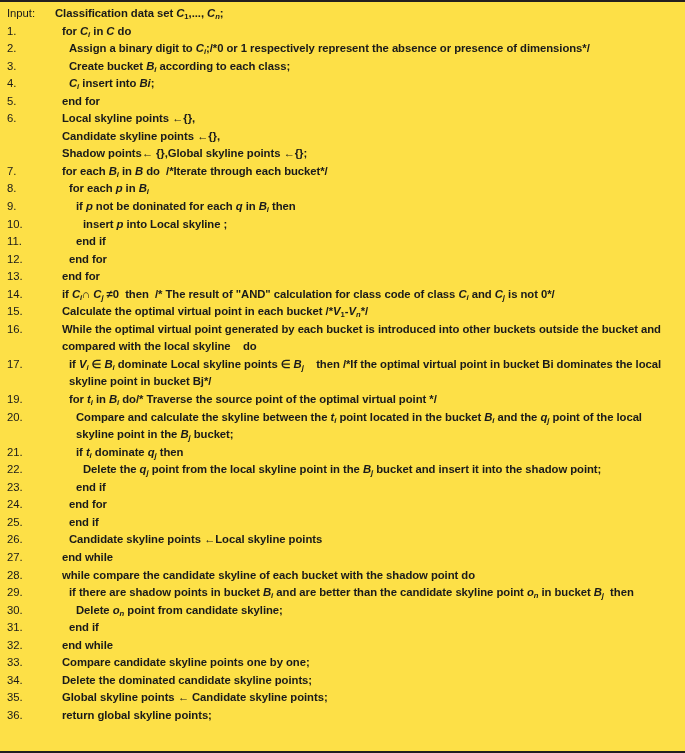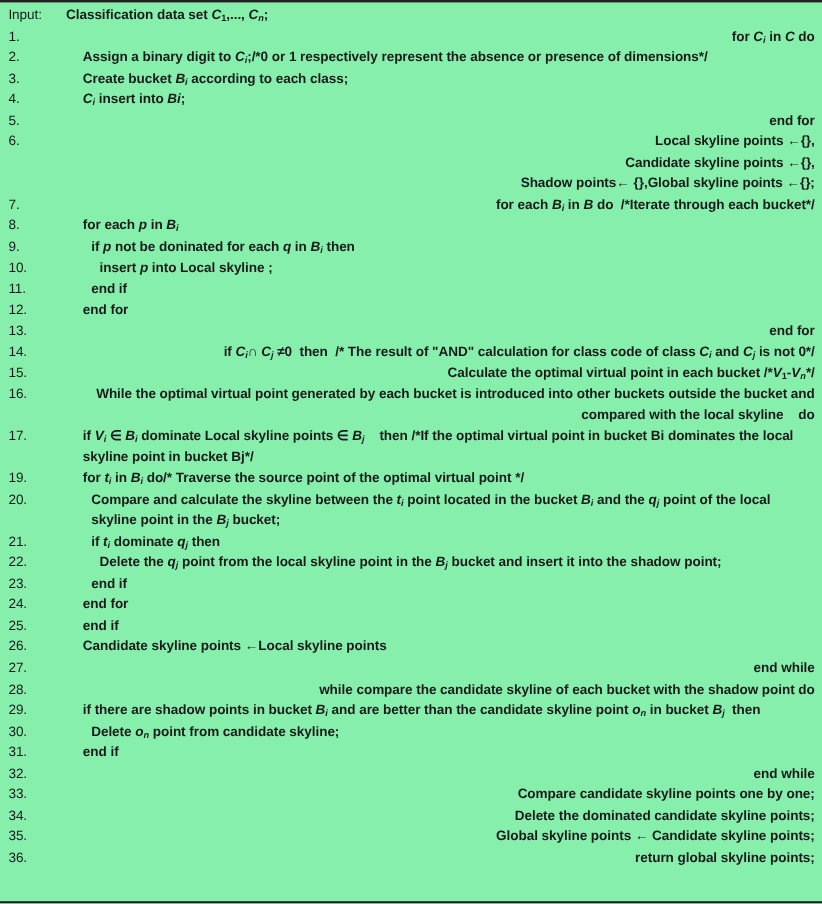--- a/index.html
+++ b/index.html
@@ -14,21 +14,21 @@
     color: #1a1a1a;
     overflow: hidden;
   }
   #algorithm-block {
     width: 685px;
     height: 753px;
     box-sizing: border-box;
     border-top: 2px solid #231f20;
     border-bottom: 2px solid #231f20;
     padding: 3px 0 2px 0;
-    background: #86efac;
+    background: #fde047;
   }
   .algo-row {
     display: flex;
     align-items: flex-start;
     font-size: 11.3px;
     line-height: 17.55px;
     letter-spacing: -0.05px;
   }
   .lineno {
     flex: 0 0 49px;
@@ -40,21 +40,21 @@
   .algo-text {
     flex: 1 1 auto;
     padding-right: 6px;
     box-sizing: border-box;
     white-space: pre-wrap;
     word-break: normal;
     font-weight: bold;
   }
   
   .ind0  { padding-left: 6px; }
-  .ind1  { padding-left: 13px; text-align: right; }
+  .ind1  { padding-left: 13px; }
   .ind2  { padding-left: 20px; }
   .ind3  { padding-left: 27px; }
   .ind4  { padding-left: 34px; }
   i { font-style: italic; }
   sub { font-size: 0.68em; line-height: 0; vertical-align: -0.22em; }
 </style>
 </head>
 <body>
 
 <div id="algorithm-block">

